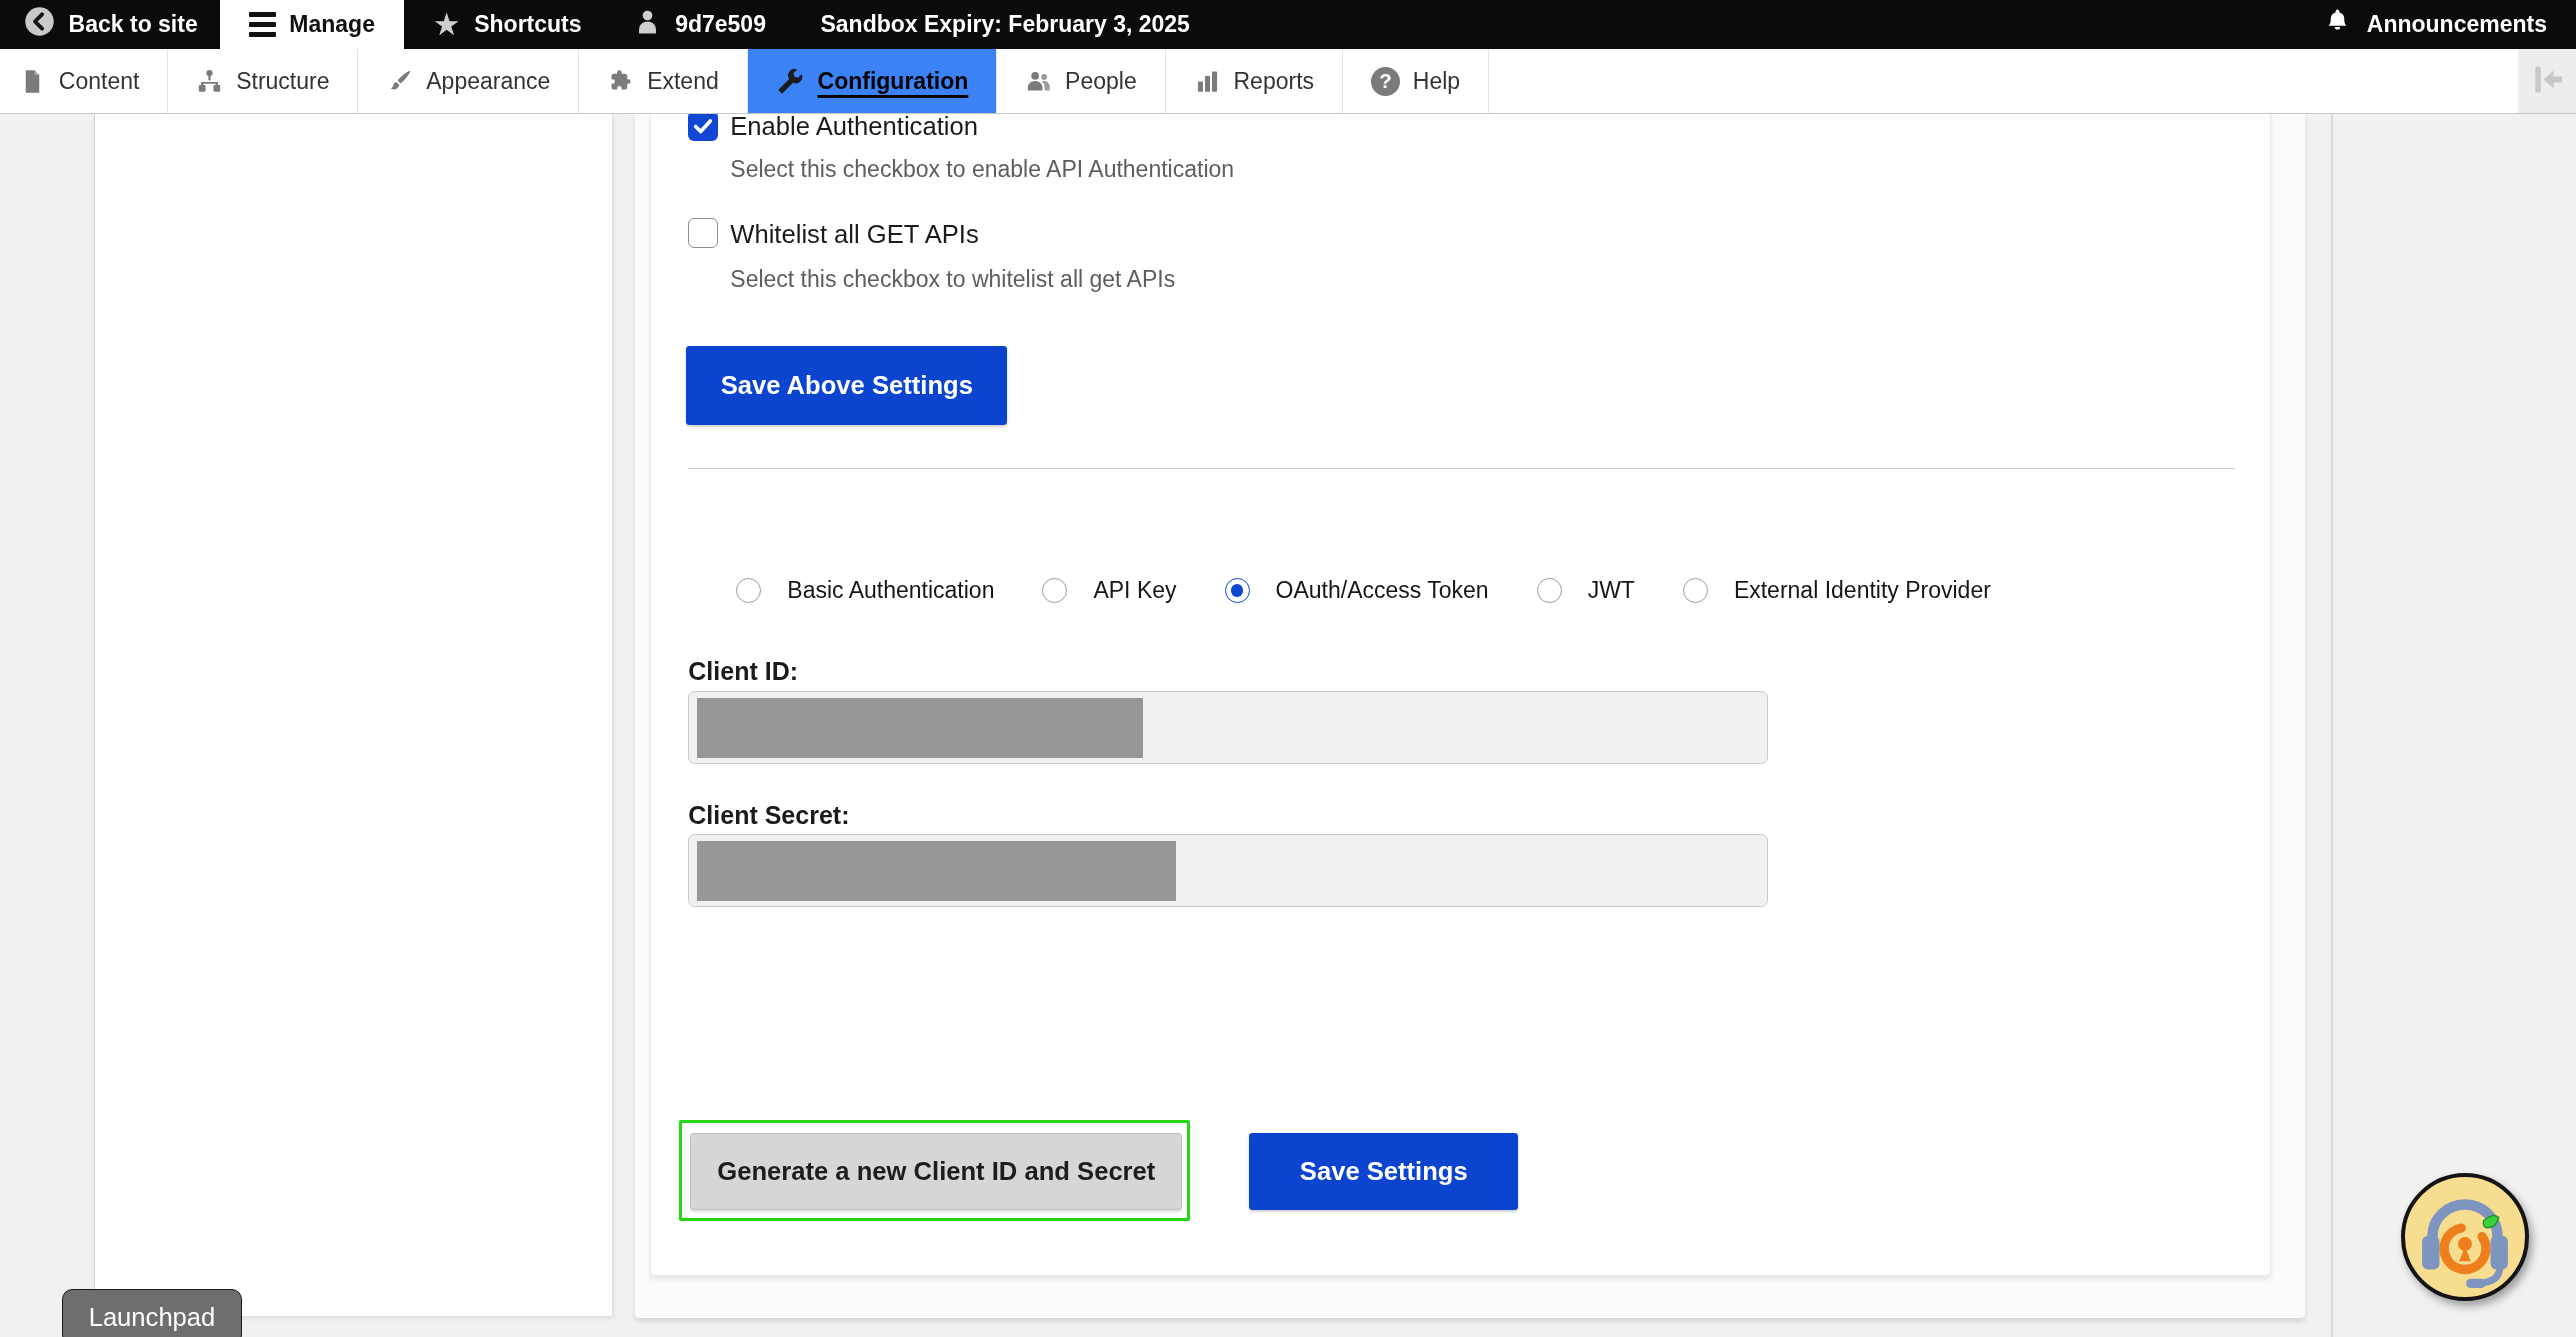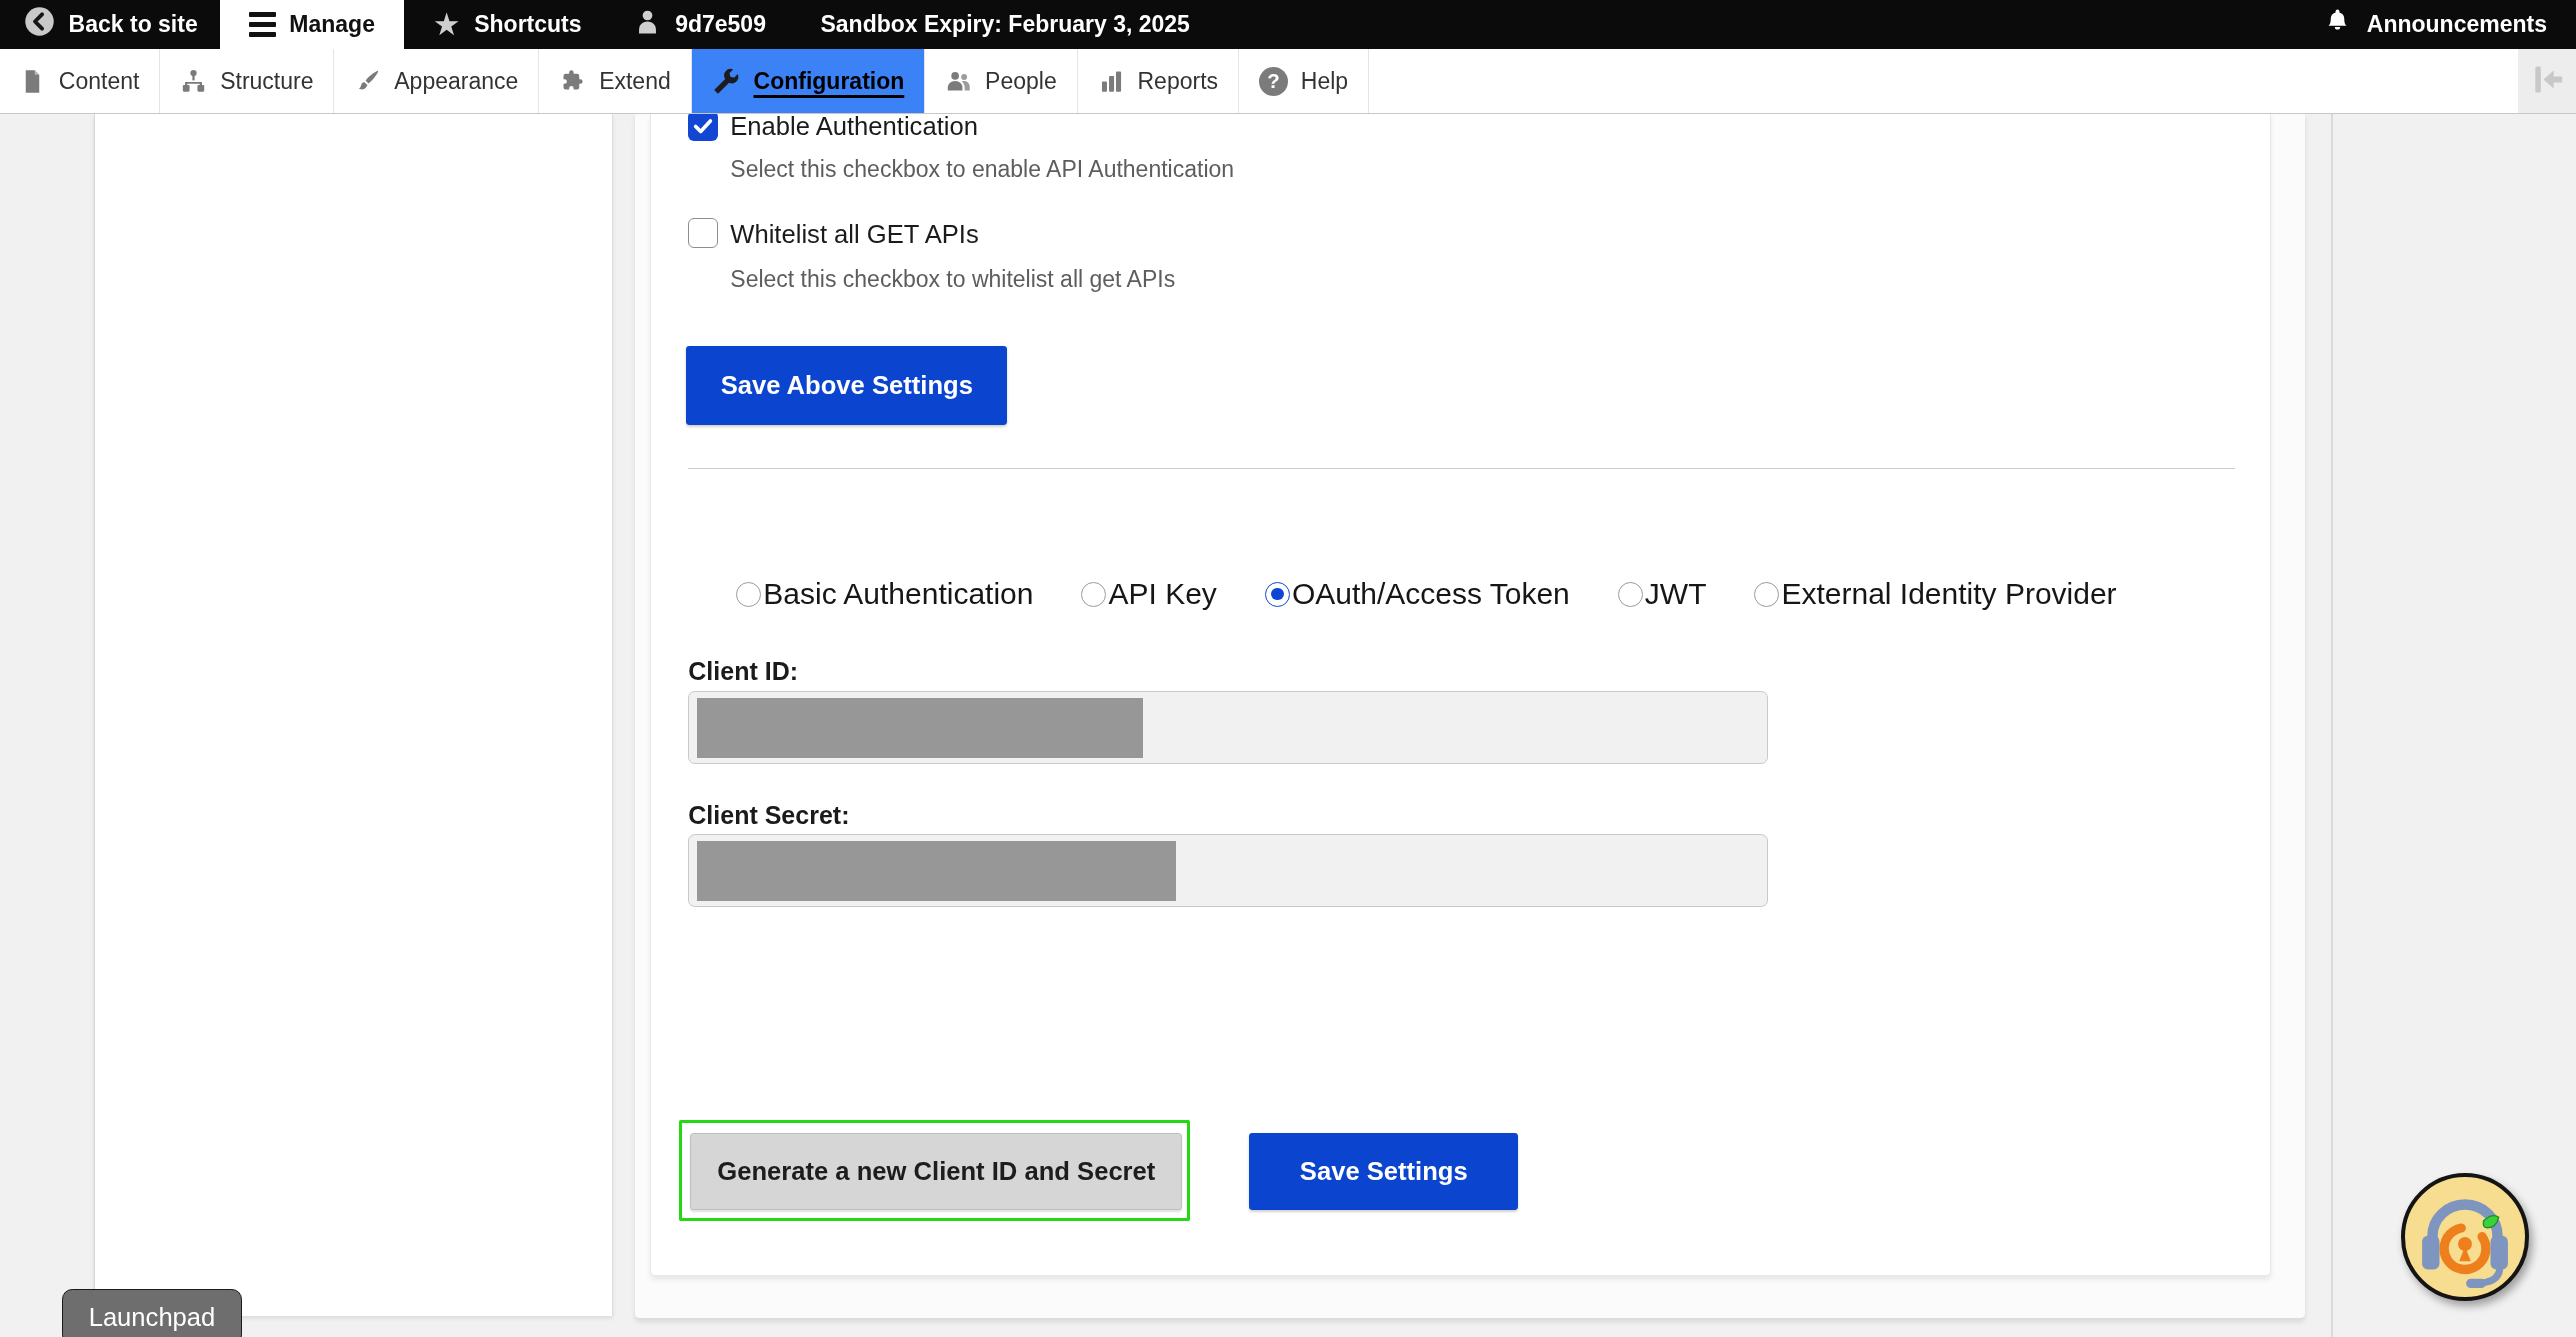--- a/index.html
+++ b/index.html
@@ -14,21 +14,21 @@
   .tb-user { margin-left:34px; padding:0 8.5px; }
   .tb-sandbox { margin-left:46px; font-weight:700; }
   .tb-spacer { flex:1; }
   .tb-announce { margin-right:29px; gap:15.3px;justify-content:flex-end; }
   .hamburger { display:inline-flex; flex-direction:column; gap:5.1px; }
   .hamburger span { width:27px; height:5.1px; background:#111; border-radius:0.9px; }
   .tb-star { color:#cfcfcf; font-size:31px; line-height:1; font-weight:400; }
 
   
   .adminbar { position:absolute; left:0; top:49px; width:2576px; height:65px; background:#fff; border-bottom:1.7px solid #c7c7c7; display:flex; align-items:stretch; z-index:19; }
-  .abar-cell { display:flex; align-items:center; gap:12.8px; padding:0 20px; border-right:0.9px solid #e4e4e4; font-size:23px; color:#333; }
+  .abar-cell { display:flex; align-items:center; gap:12.8px; padding:0 28px; border-right:0.9px solid #e4e4e4; font-size:23px; color:#333; }
   .abar-cell:first-child { padding-left:19px; }
   .abar-cell.active { background:#3b82f6; color:#000; font-weight:700; text-decoration:underline; text-decoration-thickness:2.6px; text-underline-offset:6px; }
   .aicon { display:inline-flex; color:#7b7b7b; }
   .abar-cell.active .aicon { color:#1c1c1c; }
   .qcircle { width:29px; height:29px; border-radius:50%; background:#7b7b7b; color:#fff; font-size:20.4px; font-weight:700; display:flex; align-items:center; justify-content:center; }
   .collapse-btn { margin-left:auto; width:58px; background:#ededed; display:flex; align-items:center; justify-content:center; color:#c8c8c8; }
 
   
   .page { position:absolute; left:0; top:114px; width:2576px; height:1223px; overflow:hidden; }
   .left-panel { position:absolute; left:94px; top:0; width:519px; height:1202px; background:#fff; border-left:0.9px solid #d6d6d6; border-right:0.9px solid #dedede; box-shadow:0 2.6px 4.3px rgba(0,0,0,.09); }
@@ -43,21 +43,21 @@
   .cb-label { position:absolute; font-size:25.6px; color:#1b1b1b;text-align:right; }
   .cb-desc { position:absolute; font-size:23px; color:#5d5d5d; }
 
   .btn { position:absolute; border:none; border-radius:3.4px; font-family:"Liberation Sans",sans-serif; font-weight:700; font-size:25.6px; display:flex; align-items:center; justify-content:center; cursor:pointer; }
   .btn-blue { background:#0b45cf; color:#fff; box-shadow:0 1.7px 2.6px rgba(0,0,0,.18); }
   .btn-gray { background:#d6d6d6; color:#1d1d1d; border:0.9px solid #bfbfbf; box-shadow:0 1.7px 1.7px rgba(0,0,0,.12);text-align:right; }
 
   .divider { position:absolute; left:37px; top:354px; width:1547px; height:0.9px; background:#cbcbcb; }
 
   .radio-row { position:absolute; left:85px; top:463px; display:flex; align-items:center; gap:48px; }
-  .radio-opt { display:flex; align-items:center; gap:2px; font-size:30px; color:#161616; }
+  .radio-opt { display:flex; align-items:center; gap:26px; font-size:23px; color:#161616; }
   .radio { width:25px; height:25px; border-radius:50%; border:1.7px solid #9b9b9b; background:#fff; flex:0 0 auto; display:flex; align-items:center; justify-content:center; }
   .radio.selected { border:1.7px solid #0d47d1; }
   .radio.selected::after { content:""; width:12.8px; height:12.8px; border-radius:50%; background:#0d47d1; }
 
   .field-label { position:absolute; left:37px; font-size:25px; font-weight:700; color:#1b1b1b; }
   .text-input { position:absolute; left:37px; width:1080px; height:73px; background:#f1f1f1; border:0.9px solid #c9c9c9; border-radius:6.8px; }
   .redact { position:absolute; left:7.7px; top:6px; height:60px; background:#979797; }
 
   .annotation { position:absolute; left:28px; top:1006px; width:511px; height:101px; border:3.4px solid #24d813; border-radius:1.7px; }
 

